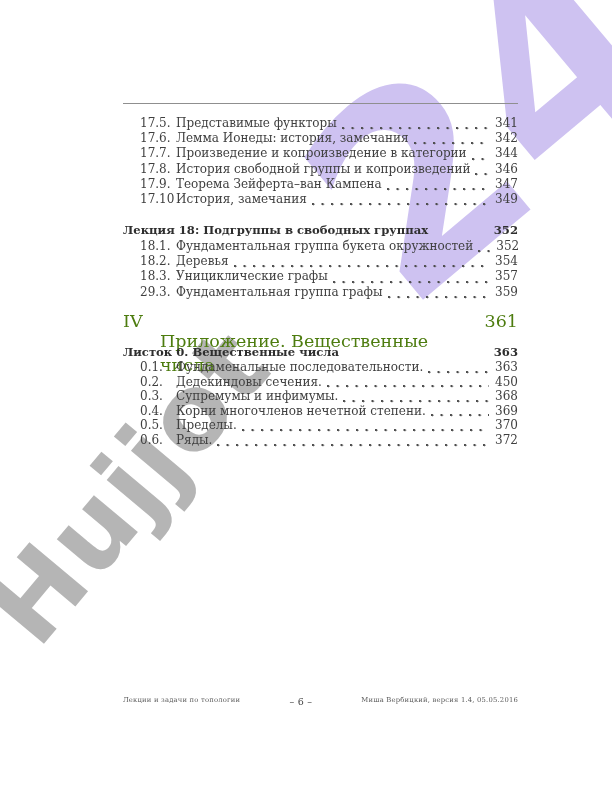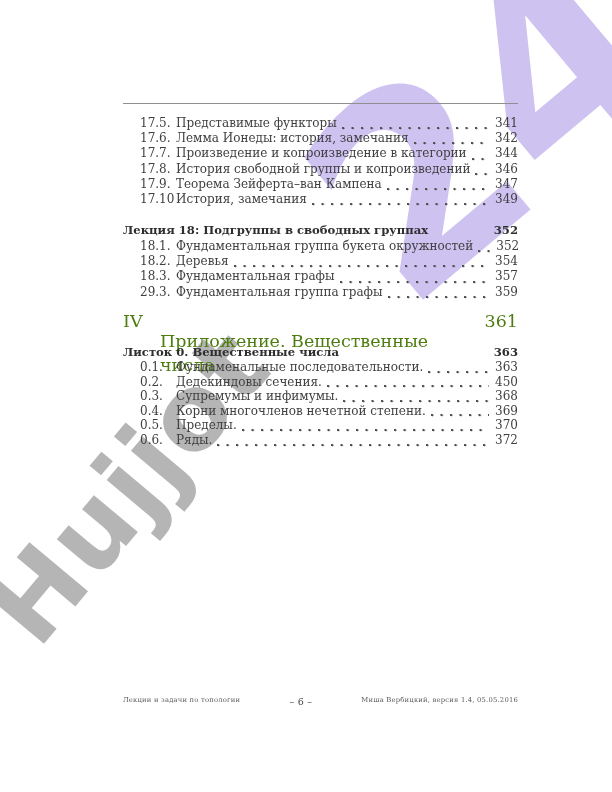--- a/index.html
+++ b/index.html
@@ -158,21 +158,21 @@
           <span class="pg">352</span>
         </div>
         <div class="row">
           <span class="num">18.2.</span>
           <span class="title">Деревья</span>
           <span class="leader"></span>
           <span class="pg">354</span>
         </div>
         <div class="row">
           <span class="num">18.3.</span>
-          <span class="title">Фундаментальная графы</span>
+          <span class="title">Унициклические графы</span>
           <span class="leader"></span>
           <span class="pg">357</span>
         </div>
         <div class="row">
           <span class="num">29.3.</span>
           <span class="title">Фундаментальная группа графы</span>
           <span class="leader"></span>
           <span class="pg">359</span>
         </div>
       </div>

